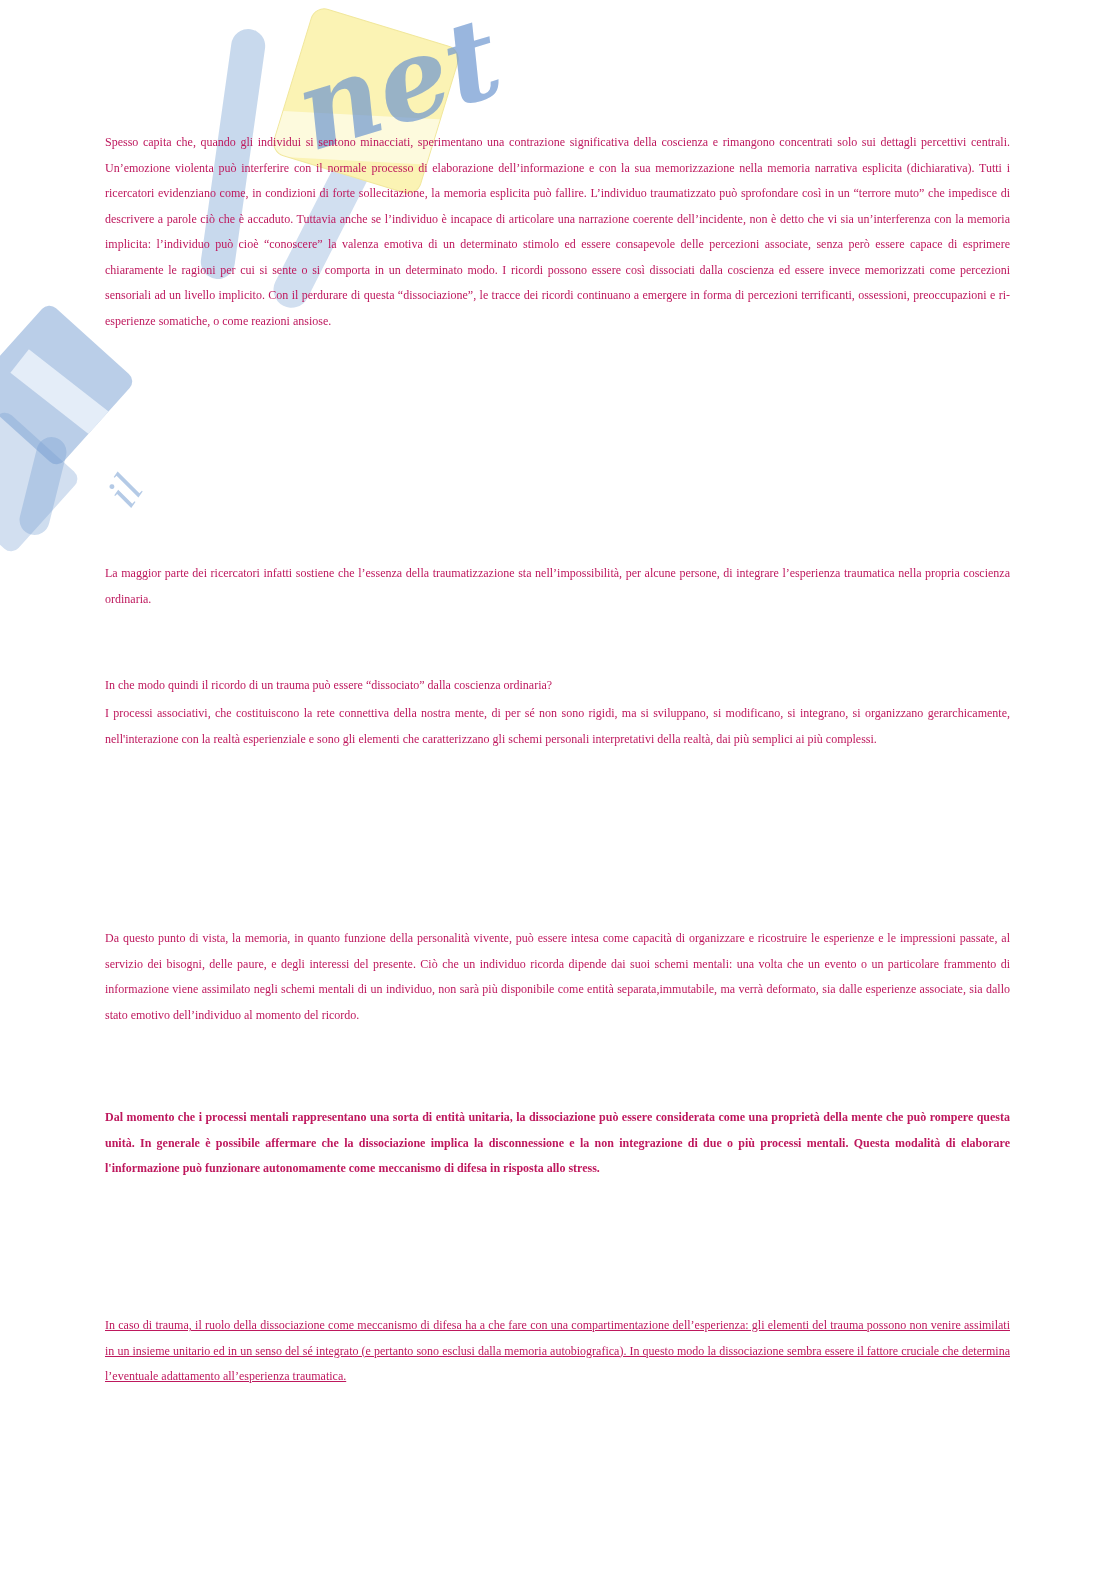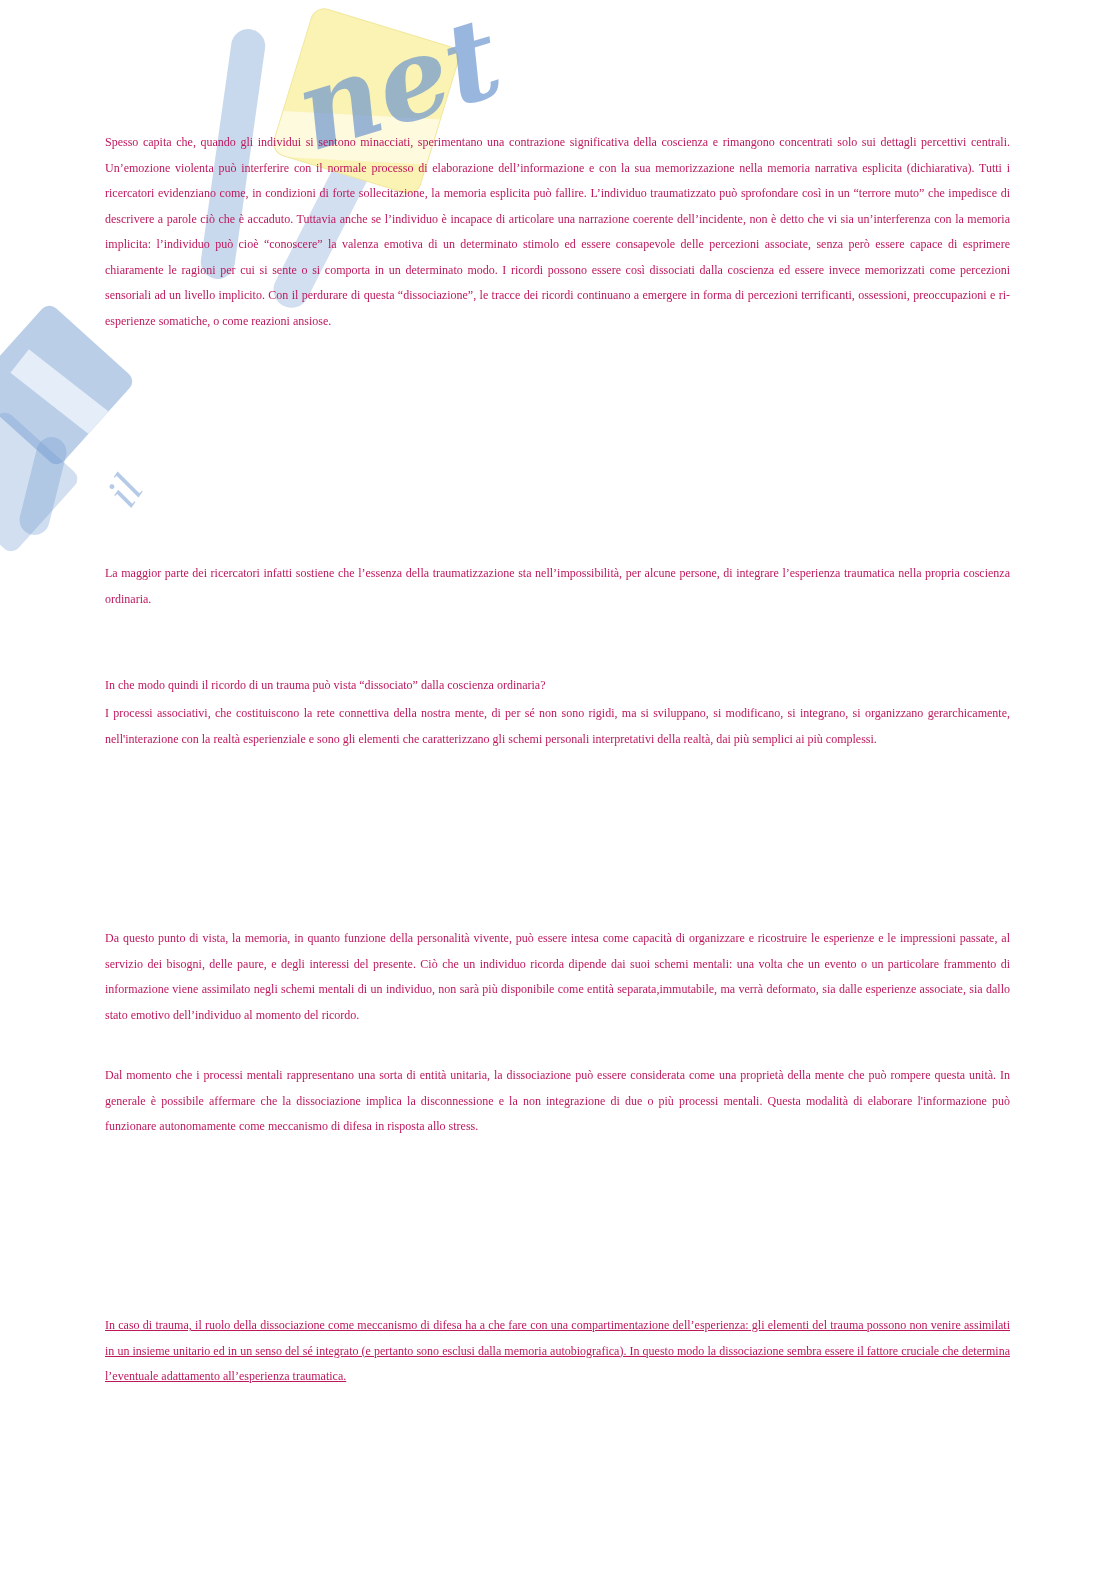--- a/index.html
+++ b/index.html
@@ -79,21 +79,21 @@
     line-height:25.5px;
     text-align:justify;
     color:#be185d;
     z-index:2;
   }
   .p1 { top:130px; }
   .p2 { top:561px; }
   .p3 { top:673px; }
   .p4 { top:701px; }
   .p5 { top:926px; }
-  .p6 { top:1063px; }
+  .p6 { top:1105px;font-weight:bold; }
   .p7 { top:1313px;text-decoration:underline; }
 </style>
 </head>
 <body>
 
 <div class="page">
 
   <div class="watermark">
     <div class="wm-band wm-band-a"></div>
     <div class="wm-band wm-band-b"></div>
@@ -105,20 +105,20 @@
     <div class="wm-note">
       <div class="wm-note-swoosh"></div>
     </div>
     <div class="wm-script">net</div>
     <div class="wm-tagline">il</div>
   </div>
 
   <div class="page-text">
     <p class="p1">Spesso capita che, quando gli individui si sentono minacciati, sperimentano una contrazione significativa della coscienza e rimangono concentrati solo sui dettagli percettivi centrali. Un’emozione violenta può interferire con il normale processo di elaborazione dell’informazione e con la sua memorizzazione nella memoria narrativa esplicita (dichiarativa). Tutti i ricercatori evidenziano come, in condizioni di forte sollecitazione, la memoria esplicita può fallire. L’individuo traumatizzato può sprofondare così in un “terrore muto” che impedisce di descrivere a parole ciò che è accaduto. Tuttavia anche se l’individuo è incapace di articolare una narrazione coerente dell’incidente, non è detto che vi sia un’interferenza con la memoria implicita: l’individuo può cioè “conoscere” la valenza emotiva di un determinato stimolo ed essere consapevole delle percezioni associate, senza però essere capace di esprimere chiaramente le ragioni per cui si sente o si comporta in un determinato modo. I ricordi possono essere così dissociati dalla coscienza ed essere invece memorizzati come percezioni sensoriali ad un livello implicito. Con il perdurare di questa “dissociazione”, le tracce dei ricordi continuano a emergere in forma di percezioni terrificanti, ossessioni, preoccupazioni e ri-esperienze somatiche, o come reazioni ansiose.</p>
     <p class="p2">La maggior parte dei ricercatori infatti sostiene che l’essenza della traumatizzazione sta nell’impossibilità, per alcune persone, di integrare l’esperienza traumatica nella propria coscienza ordinaria.</p>
-    <p class="p3">In che modo quindi il ricordo di un trauma può vista “dissociato” dalla coscienza ordinaria?</p>
+    <p class="p3">In che modo quindi il ricordo di un trauma può essere “dissociato” dalla coscienza ordinaria?</p>
     <p class="p4">I processi associativi, che costituiscono la rete connettiva della nostra mente, di per sé non sono rigidi, ma si sviluppano, si modificano, si integrano, si organizzano gerarchicamente, nell'interazione con la realtà esperienziale e sono gli elementi che caratterizzano gli schemi personali interpretativi della realtà, dai più semplici ai più complessi.</p>
     <p class="p5">Da questo punto di vista, la memoria, in quanto funzione della personalità vivente, può essere intesa come capacità di organizzare e ricostruire le esperienze e le impressioni passate, al servizio dei bisogni, delle paure, e degli interessi del presente. Ciò che un individuo ricorda dipende dai suoi schemi mentali: una volta che un evento o un particolare frammento di informazione viene assimilato negli schemi mentali di un individuo, non sarà più disponibile come entità separata,immutabile, ma verrà deformato, sia dalle esperienze associate, sia dallo stato emotivo dell’individuo al momento del ricordo.</p>
     <p class="p6">Dal momento che i processi mentali rappresentano una sorta di entità unitaria, la dissociazione può essere considerata come una proprietà della mente che può rompere questa unità. In generale è possibile affermare che la dissociazione implica la disconnessione e la non integrazione di due o più processi mentali. Questa modalità di elaborare l'informazione può funzionare autonomamente come meccanismo di difesa in risposta allo stress.</p>
     <p class="p7">In caso di trauma, il ruolo della dissociazione come meccanismo di difesa ha a che fare con una compartimentazione dell’esperienza: gli elementi del trauma possono non venire assimilati in un insieme unitario ed in un senso del sé integrato (e pertanto sono esclusi dalla memoria autobiografica). In questo modo la dissociazione sembra essere il fattore cruciale che determina l’eventuale adattamento all’esperienza traumatica.</p>
   </div>
 
 </div>
 
 </body></html>

